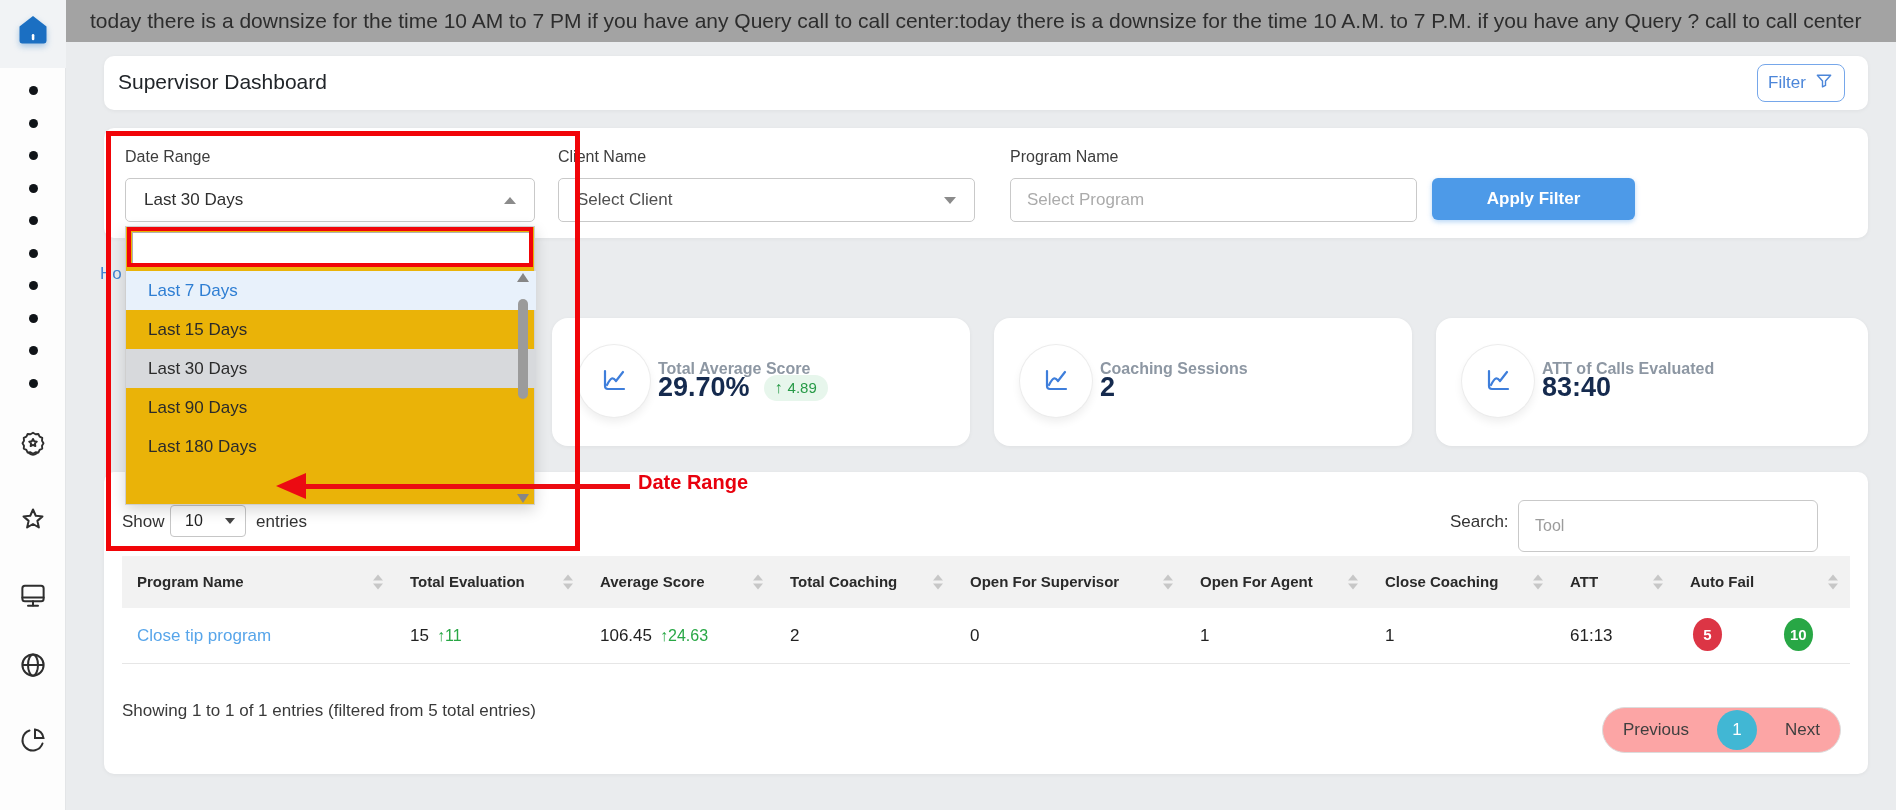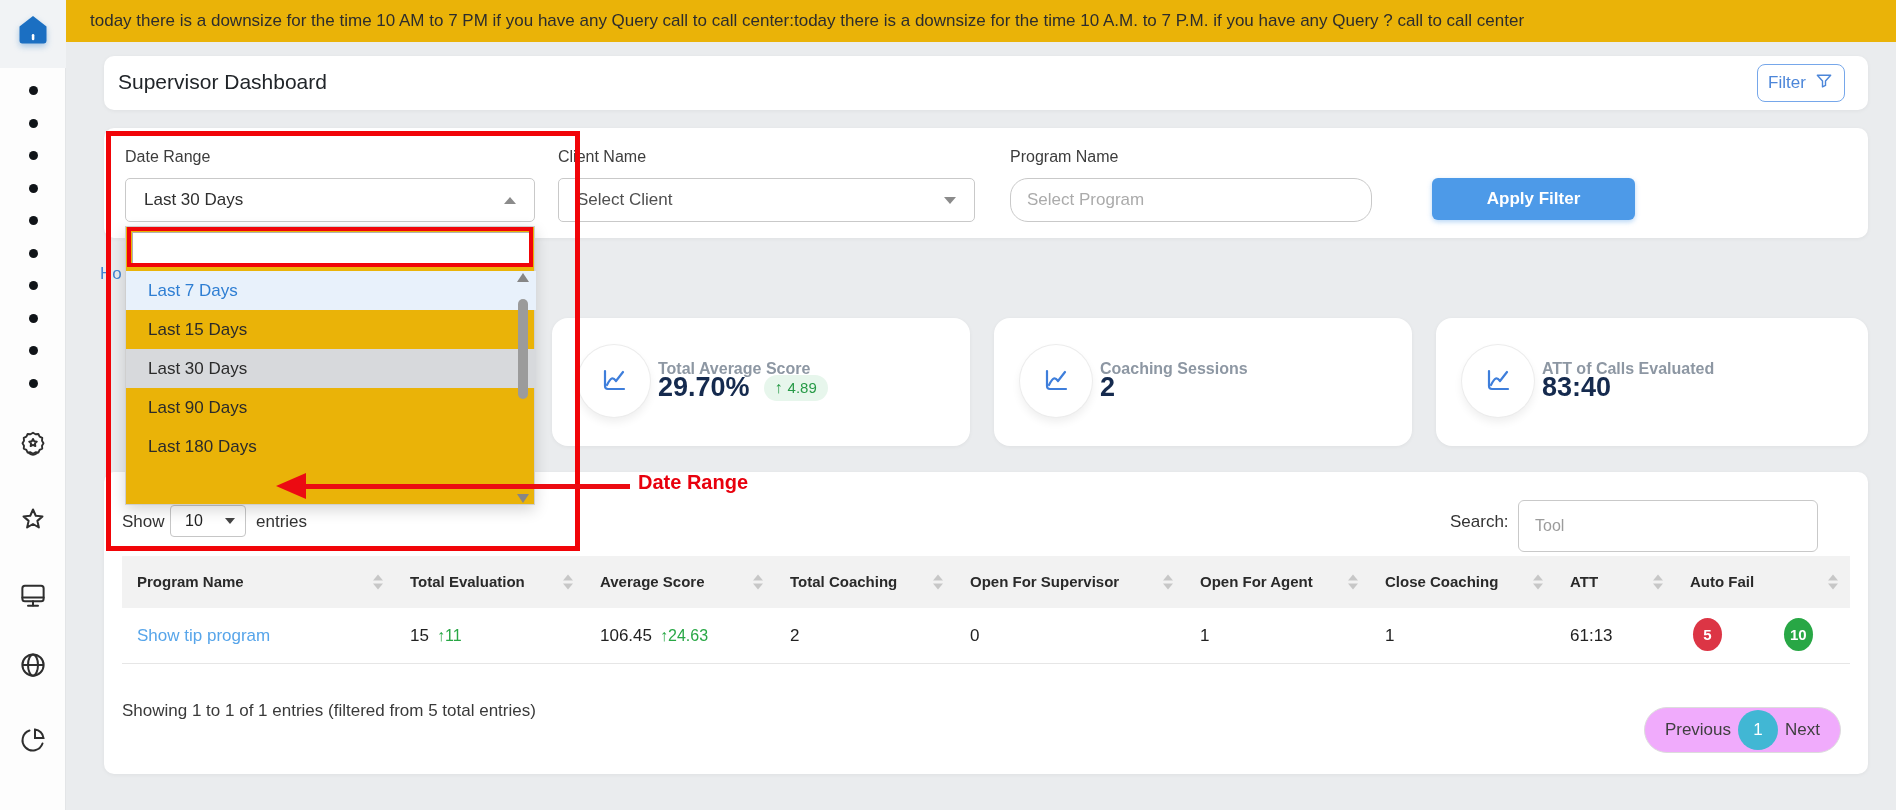--- a/index.html
+++ b/index.html
@@ -1,21 +1,21 @@
 <!DOCTYPE html>
 <html><head>
 <meta charset="utf-8">
 <style>
   * { margin:0; padding:0; box-sizing:border-box; }
   html,body { width:1896px; height:810px; overflow:hidden;
     font-family:"Liberation Sans", sans-serif; background:#eaecee; position:relative; }
 
   
   .banner { position:absolute; left:66px; top:0; width:1830px; height:42px;
-    background:#eab308; color:#2d2d2d; font-size:17px; line-height:42px; padding-left:24px;
+    background:#a3a3a3; color:#2d2d2d; font-size:21px; line-height:42px; padding-left:24px;
     white-space:nowrap; overflow:hidden; }
 
   
   .sidebar { position:absolute; left:0; top:0; width:66px; height:810px;
     background:#fdfdfd; border-right:1px solid #e3e5e7; z-index:10; }
   .sidebar-top { width:66px; height:68px; background:#f1f3f5; display:flex;
     align-items:flex-start; justify-content:center; padding-top:12px; }
   .home-btn svg { filter:drop-shadow(0 3px 3px rgba(27,111,194,.35)); }
   .dots { position:absolute; top:86px; left:0; width:66px; }
   .dot { width:9px; height:9px; border-radius:50%; background:#101418; margin:0 auto 23.5px auto; }
@@ -121,21 +121,21 @@
   .prog-link { color:#57a5ea; cursor:pointer; }
   .delta-green { color:#28a745; font-size:16px; margin-left:8px; }
   .delta-green b { font-weight:bold; }
   .badge { display:inline-flex; align-items:center; justify-content:center; width:29px; height:33px;
     border-radius:50%; color:#fff; font-weight:bold; font-size:15px; vertical-align:middle; margin-top:-4px; }
   .badge-red { background:#dc3545; margin-left:3px; }
   .badge-green { background:#28a745; margin-left:57px; }
 
   .footer-text { position:absolute; left:18px; top:229px; font-size:17px; color:#3a3a3a; }
   .pagination { position:absolute; right:27px; top:235px; height:46px; border:1px solid #dcdcdc;
-    border-radius:26px; background:#f0abfc; display:flex; align-items:center; gap:7px; padding:16px 20px; }
+    border-radius:26px; background:#fca5a5; display:flex; align-items:center; gap:28px; padding:16px 20px; }
   .page-btn { font-size:17px; color:#3f3f3f; cursor:pointer; }
   .page-circle { width:40px; height:40px; border-radius:50%; background:#41b7d4; color:#fff;
     display:flex; align-items:center; justify-content:center; font-size:17px; cursor:pointer; }
 </style>
 </head>
 <body>
 
 <div class="banner">today there is a downsize for the time 10 AM to 7 PM if you have any Query call to call center:today there is a downsize for the time 10 A.M. to 7 P.M. if you have any Query ? call to call center</div>
 
 <div class="sidebar">
@@ -214,21 +214,21 @@
     <span class="caret-up"></span>
   </div>
 
   <div class="f-label" style="left:454px">Client Name</div>
   <div class="control" style="left:454px; width:417px; justify-content:space-between; color:#4f4f4f;">
     <span>Select Client</span>
     <span class="caret-down"></span>
   </div>
 
   <div class="f-label" style="left:906px">Program Name</div>
-  <input class="text-input" style="left: 906px; width: 362px; border-radius: 18px;" placeholder="Select Program">
+  <input class="text-input" style="left: 906px; width: 407px;" placeholder="Select Program">
 
   <button class="apply-btn">Apply Filter</button>
 </div>
 
 <div class="card stat-card" style="left:552px; width:418px;">
   <div class="stat-circle">
     <svg width="36" height="36" viewBox="0 0 36 36" fill="none" stroke="#3e7edb" stroke-width="2.2" stroke-linecap="round" stroke-linejoin="round">
       <path d="M9 8v15q0 3 3 3h16"></path>
         <path d="M11 22c4-8 6-8 9-4l7-9"></path>
     </svg>
@@ -311,21 +311,21 @@
           <i class="su"></i>
           <i class="sd"></i>
         </span></div>
       <div class="cell c9 th"><span>Auto Fail</span><span class="sort">
           <i class="su"></i>
           <i class="sd"></i>
         </span></div>
     </div>
 
   <div class="table-data-row">
-    <div class="cell c1 td"><span class="prog-link">Show tip program</span></div>
+    <div class="cell c1 td"><span class="prog-link">Close tip program</span></div>
     <div class="cell c2 td">
       <span>15</span><span class="delta-green"><b>↑</b><span>11</span></span>
     </div>
     <div class="cell c3 td">
       <span>106.45</span><span class="delta-green"><b>↑</b><span>24.63</span></span>
     </div>
     <div class="cell c4 td">2</div>
     <div class="cell c5 td">0</div>
     <div class="cell c6 td">1</div>
     <div class="cell c7 td">1</div>

